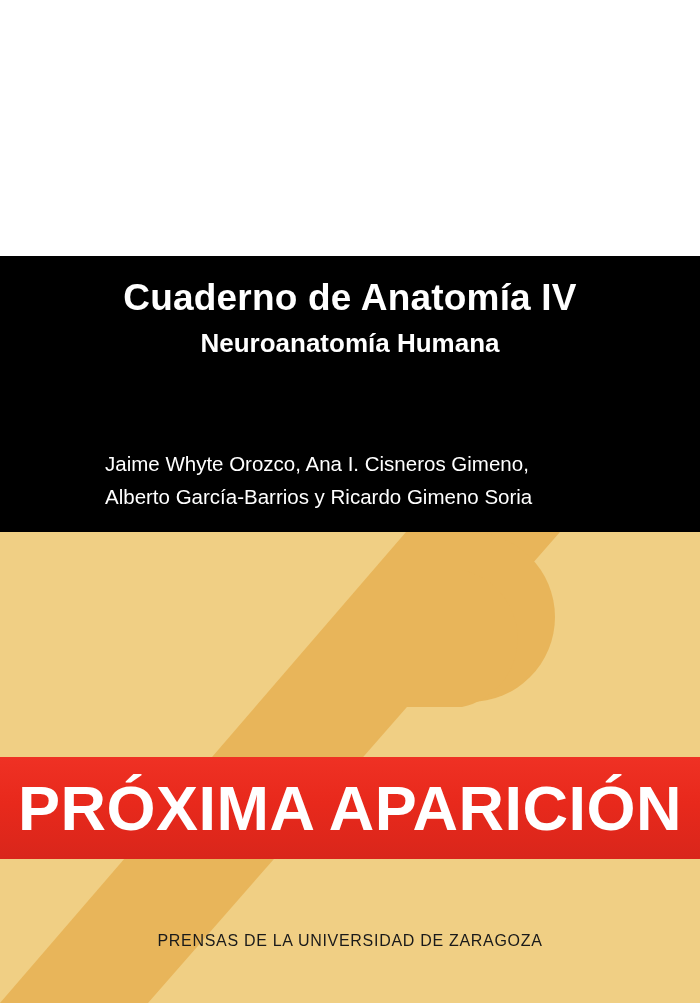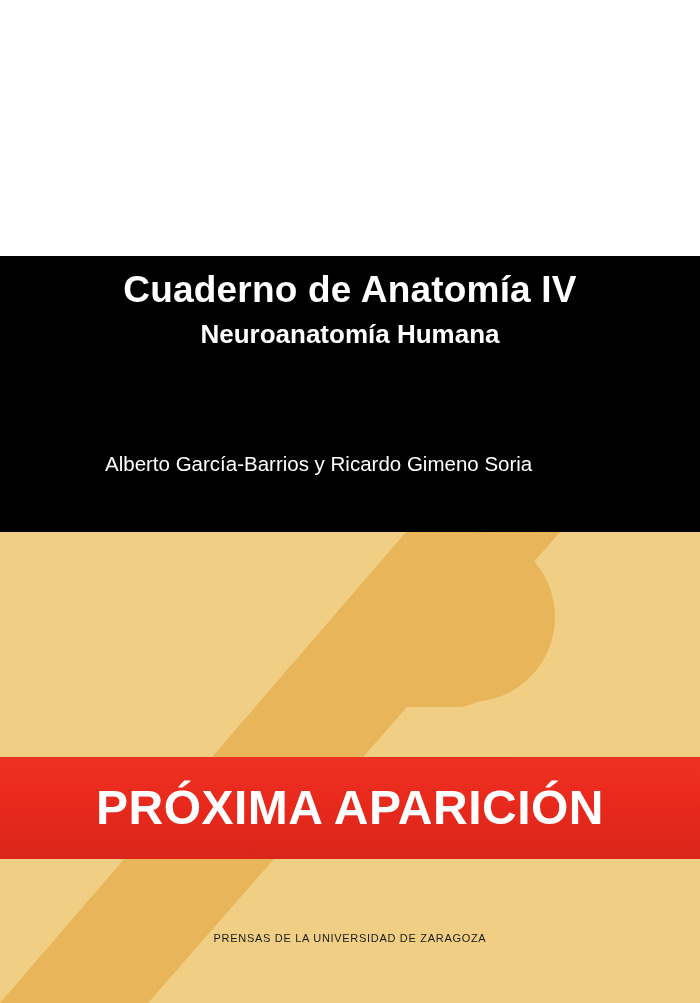--- a/index.html
+++ b/index.html
@@ -63,21 +63,21 @@
     top: 268px;
     width: 700px;
     text-align: center;
   }
   .main-title {
     color: #ffffff;
     font-size: 37px;
     font-weight: bold;
     letter-spacing: 0.2px;
     line-height: 1.18;
-    margin: 0;
+    margin: 8px;
   }
   .subtitle {
     color: #ffffff;
     font-size: 26px;
     font-weight: bold;
     margin: 7px 0 0 0;
     line-height: 1.2;
   }
   
   .authors {
@@ -100,36 +100,36 @@
     top: 757px;
     width: 700px;
     height: 102px;
     background: linear-gradient(180deg, #ef3124 0%, #e8291c 45%, #d9261b 100%);
     display: flex;
     align-items: center;
     justify-content: center;
   }
   .banner-text {
     color: #ffffff;
-    font-size: 48px;
+    font-size: 63px;
     font-weight: bold;
     letter-spacing: 0.5px;
     line-height: 1;
     text-align: center;
     white-space: nowrap;
   }
   
   .publisher {
     position: absolute;
     left: 0;
     top: 932px;
     width: 700px;
     text-align: center;
     color: #1a1a1a;
-    font-size: 11px;
+    font-size: 16px;
     letter-spacing: 0.7px;
     font-weight: normal;
   }
 </style>
 </head>
 <body>
 
 <div class="cover">
 
   <div class="band-white"></div>
@@ -147,20 +147,21 @@
       <path d="M392,38 L392,175 L462,175 A70,70 0 0 0 462,38 Z" fill="#e8b55a"></path>
     </svg>
   </div>
 
   <div class="title-wrap">
     <h1 class="main-title">Cuaderno de Anatomía IV</h1>
     <h2 class="subtitle">Neuroanatomía Humana</h2>
   </div>
 
   <div class="authors">
+    <div>Jaime Whyte Orozco, Ana I. Cisneros Gimeno,</div>
     <div>Alberto García-Barrios y Ricardo Gimeno Soria</div>
   </div>
 
   <div class="banner">
     <span class="banner-text">PRÓXIMA APARICIÓN</span>
   </div>
 
   <div class="publisher">PRENSAS DE LA UNIVERSIDAD DE ZARAGOZA</div>
 
 </div>

